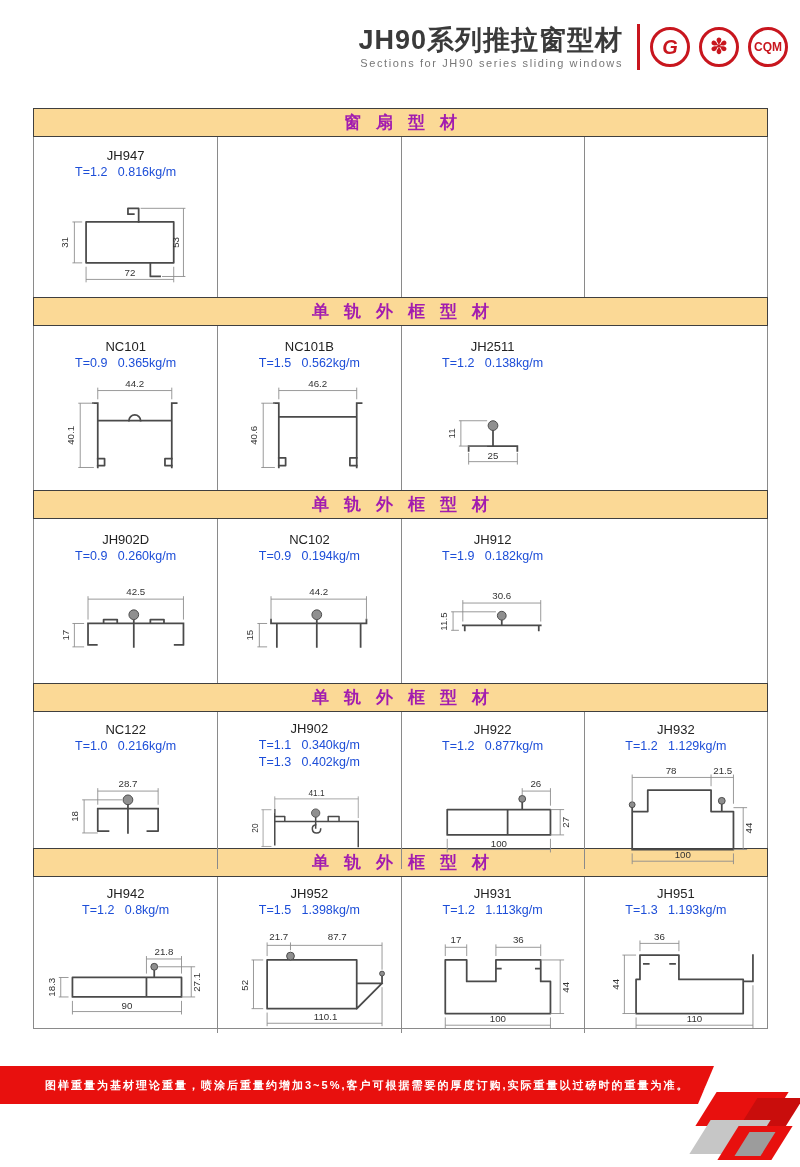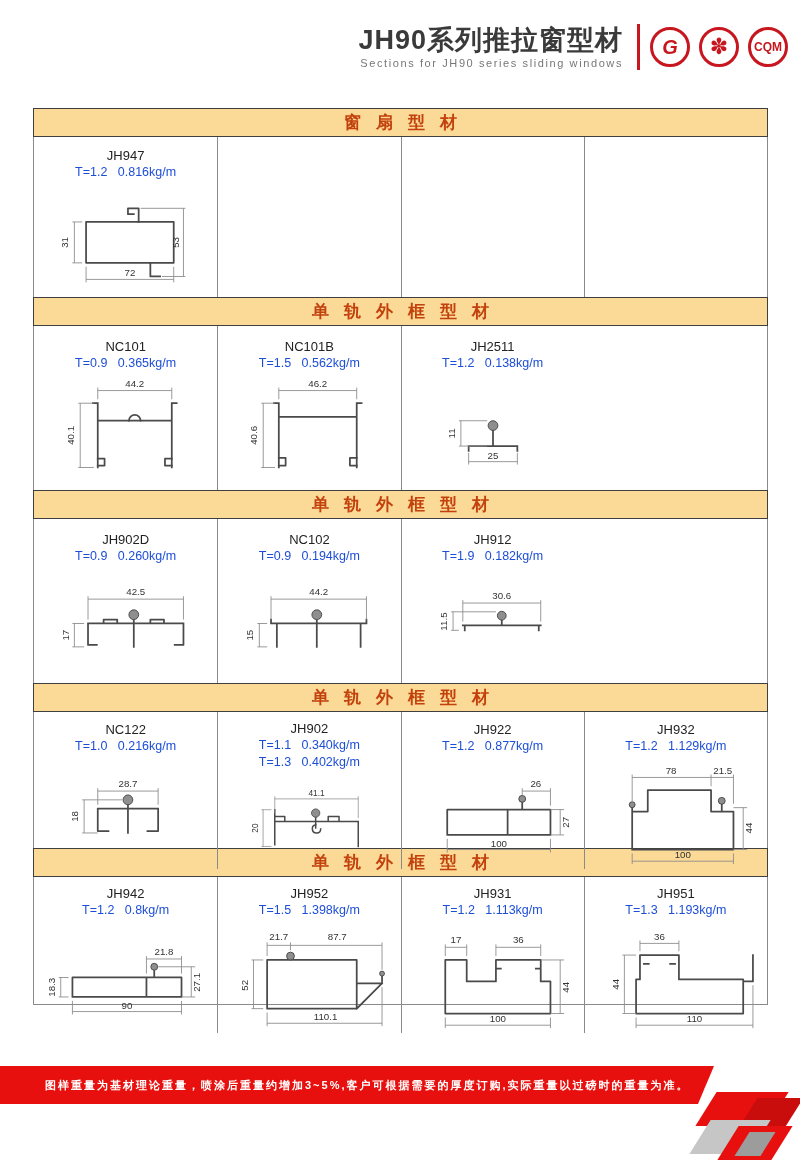--- a/index.html
+++ b/index.html
@@ -13,24 +13,24 @@
   .hdr-divider{width:3px;height:46px;background:#c8161e;}
   .logos{display:flex;gap:9px;align-items:center;}
   .logo{width:40px;height:40px;border:3px solid #c8161e;border-radius:50%;
         display:flex;align-items:center;justify-content:center;color:#c8161e;font-weight:bold;box-sizing:border-box;}
   .logo.g{font-size:20px;font-style:italic;}
   .logo.fl{font-size:22px;}
   .logo.cqm{font-size:12px;letter-spacing:0;}
   
   .content{position:absolute;left:33px;top:108px;width:735px;}
   .sec-h{height:29px;background:#fbd996;border:1px solid #3f3f3f;display:flex;align-items:center;justify-content:center;
-         font-size:17px;font-weight:bold;color:#c2410c;letter-spacing:15px;text-indent:15px;box-sizing:border-box;}
+         font-size:17px;font-weight:bold;color:#a21caf;letter-spacing:15px;text-indent:15px;box-sizing:border-box;}
   .row{display:grid;grid-template-columns:repeat(4,1fr);border-left:1px solid #8a8a8a;border-right:1px solid #8a8a8a;box-sizing:border-box;}
   .row.last{border-bottom:1px solid #8a8a8a;}
-  .r1{height:160px}.r2{height:164px}.r3{height:164px}.r4{height:136px}.r5{height:128px}
+  .r1{height:160px}.r2{height:164px}.r3{height:164px}.r4{height:136px}.r5{height:152px}
   .cell{display:flex;flex-direction:column;align-items:center;padding-top:8px;box-sizing:border-box;justify-content:center;}
   .cell + .cell{border-left:1px solid #8a8a8a;}
   .pname{font-size:13px;color:#222;line-height:17px;}
   .spec{font-size:12.5px;color:#1d4ed8;line-height:17px;white-space:pre;}
   .dwg{width:180px;height:112px;margin-top:2px;}
   .dwg .p{fill:none;stroke:#4a4a4a;stroke-width:1.8;stroke-linejoin:round;stroke-linecap:square;}
   .dwg .d{fill:none;stroke:#8b8b8b;stroke-width:0.9;}
   .dwg text{font-size:10px;fill:#333;text-anchor:middle;}
   .ball{fill:#8f8f8f;stroke:#4a4a4a;stroke-width:1;}
   

